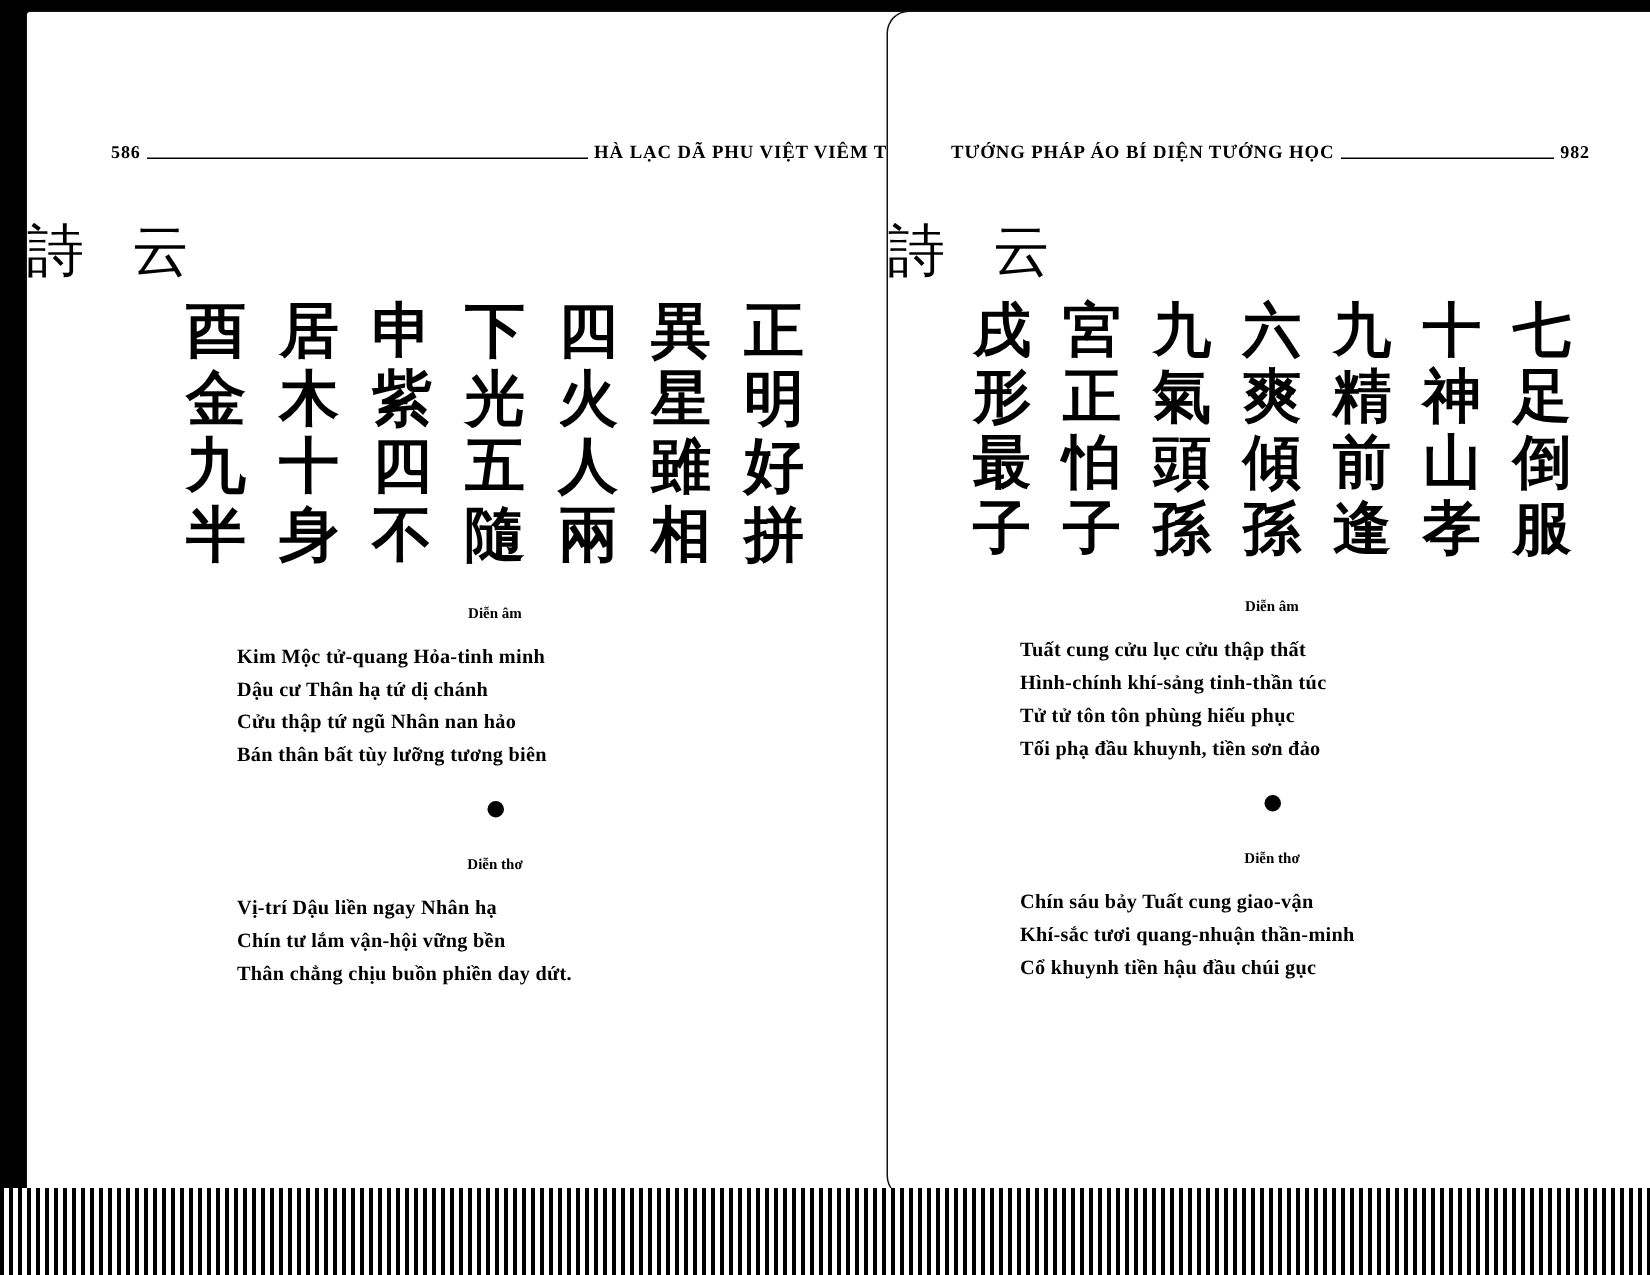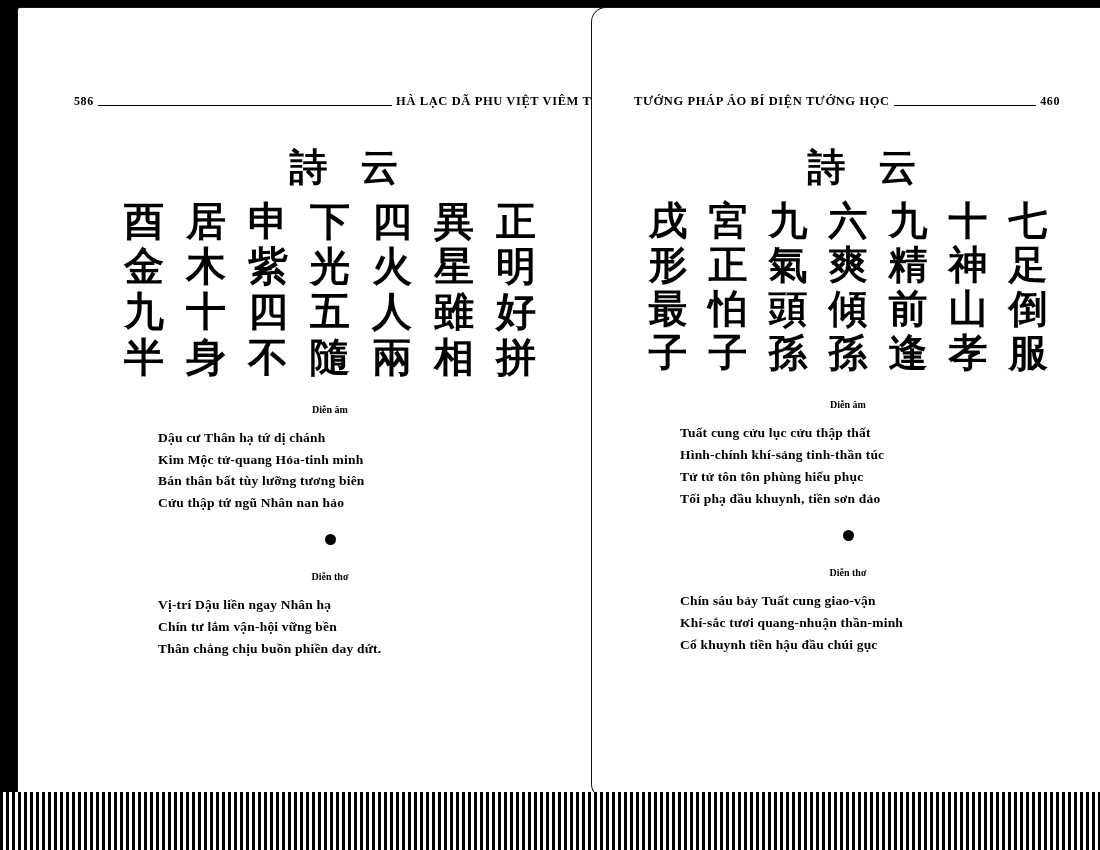--- a/index.html
+++ b/index.html
@@ -93,27 +93,25 @@
   .runhead .rule {
     flex: 1 1 auto;
     border-bottom: 1.6px solid #000;
     margin: 0 4px 3px 4px;
     height: 1px;
   }
   .runhead .title { font-size: 12.5px; }
 
   
   .han-title {
-    text-align: center;
     font-family: "DejaVu Serif", serif;
     font-size: 38px;
-    font-weight: bold;
+    font-weight: normal;
     letter-spacing: 10px;
     margin-top: 30px;
-    margin-left: 38px;
   }
   .han-grid {
     margin-top: 6px;
     display: flex;
     flex-direction: column;
     gap: 2px;
   }
   .han-row {
     display: flex;
     justify-content: center;
@@ -216,42 +214,42 @@
           <span class="han-cell">不</span>
           <span class="han-cell">隨</span>
           <span class="han-cell">兩</span>
           <span class="han-cell">相</span>
           <span class="han-cell">拼</span>
         </div>
       </div>
 
       <div class="sec-head">Diễn âm</div>
       <div class="verse">
+        <div class="verse-line">Kim Mộc tử-quang Hỏa-tinh minh</div>
         <div class="verse-line">Dậu cư Thân hạ tứ dị chánh</div>
-        <div class="verse-line">Kim Mộc tử-quang Hỏa-tinh minh</div>
+        <div class="verse-line">Cửu thập tứ ngũ Nhân nan hảo</div>
         <div class="verse-line">Bán thân bất tùy lưỡng tương biên</div>
-        <div class="verse-line">Cửu thập tứ ngũ Nhân nan hảo</div>
       </div>
 
       <div class="dot"></div>
 
       <div class="sec-head">Diễn thơ</div>
       <div class="verse">
         <div class="verse-line">Vị-trí Dậu liền ngay Nhân hạ</div>
         <div class="verse-line">Chín tư lắm vận-hội vững bền</div>
         <div class="verse-line">Thân chẳng chịu buồn phiền day dứt.</div>
       </div>
     </div>
   </div>
 
   <div class="page right">
     <div class="runhead">
       <span class="title">TƯỚNG PHÁP ÁO BÍ DIỆN TƯỚNG HỌC</span>
       <span class="rule"></span>
-      <span class="folio">460</span>
+      <span class="folio">982</span>
     </div>
 
     <div class="content">
       <div class="han-title">詩 云</div>
 
       <div class="han-grid">
         <div class="han-row">
           <span class="han-cell">戌</span>
           <span class="han-cell">宮</span>
           <span class="han-cell">九</span>

